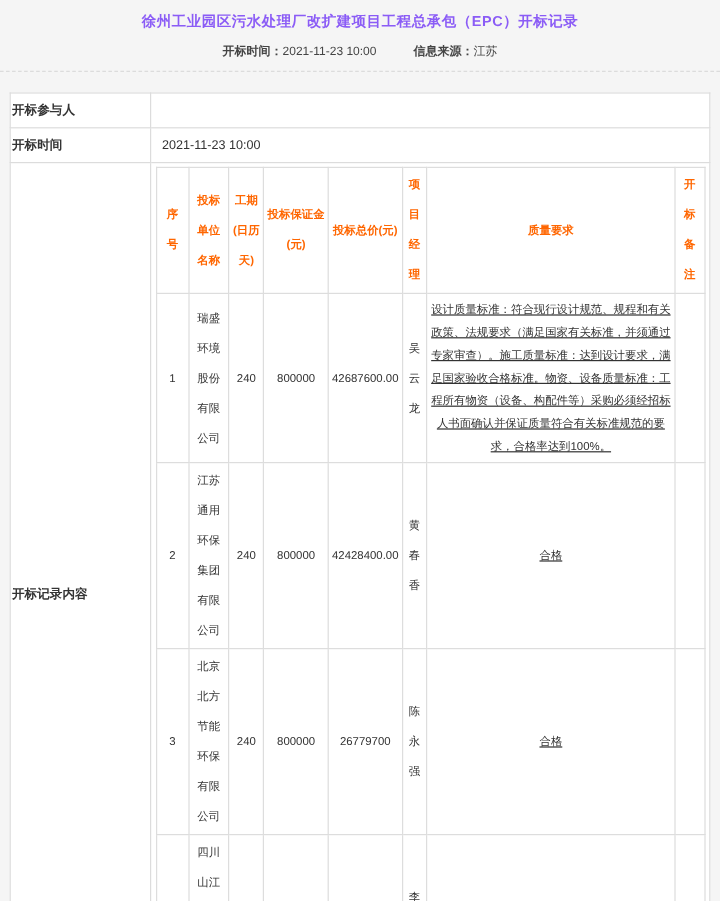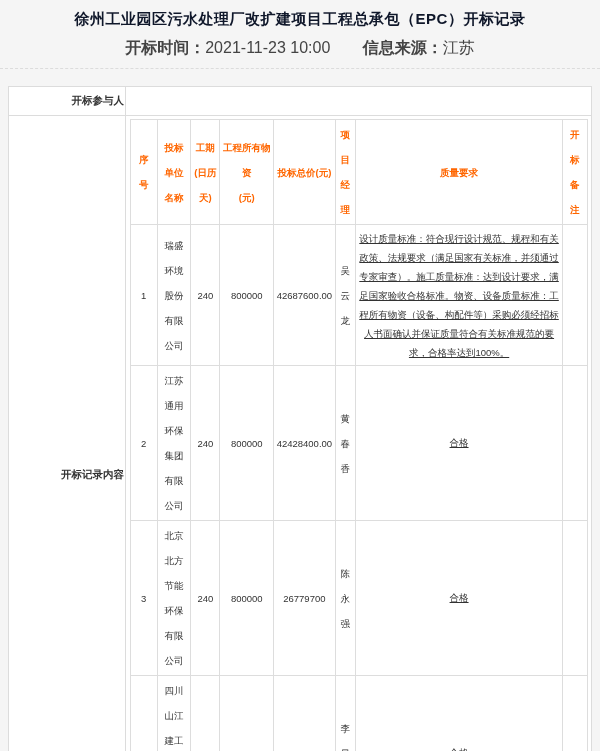--- a/index.html
+++ b/index.html
@@ -5,39 +5,39 @@
   html,body{margin:0;padding:0;}
   body{
     width:600px;height:751px;
     background:#f5f5f5;
     font-family:"Liberation Sans","DejaVu Sans",sans-serif;
     color:#333;
     overflow:hidden;
   }
   .page-header{text-align:center;padding-top:10px;}
   .page-title{
-    font-size:15px;font-weight:bold;color:#0f172a;
+    font-size:12px;font-weight:bold;color:#8b5cf6;
     letter-spacing:0.5px;
   }
-  .page-meta{margin-top:9px;font-size:16px;color:#444;}
+  .page-meta{margin-top:9px;font-size:10px;color:#444;}
   .page-meta .meta-label{font-weight:bold;}
   .page-meta .meta-value{margin-right:28px;}
   .dotted-divider{border-bottom:1px dashed #dcdcdc;margin-top:9px;}
 
   table{border-collapse:collapse;}
   .outer-table{
     width:584px;margin:17px 8px 0 8px;
     background:#fff;table-layout:fixed;
   }
   .outer-table td{
     border:1px solid #dcdcdc;font-size:10.5px;color:#333;
     vertical-align:middle;
   }
   .label-cell{
-    width:114px;text-align:right;font-weight:bold;color:#333;
+    width:114px;text-align:left;font-weight:bold;color:#333;
     background:#fff;
     margin-left:36px;
   }
   .info-row td{height:26px;}
   .value-cell{padding-left:9px;text-align:left;}
   .record-cell{padding:3px 2px;vertical-align:top;}
 
   .bid-table{width:458px;margin:0 auto;table-layout:fixed;}
   .bid-table td{
     border:1px solid #dddddd;
@@ -85,20 +85,24 @@
   </div>
 </div>
 <div class="dotted-divider"></div>
 
 <table class="outer-table">
   <tbody>
       <tr class="info-row">
     <td class="label-cell">开标参与人</td>
     <td class="value-cell"></td>
   </tr>
+  <tr class="info-row">
+    <td class="label-cell">开标时间</td>
+    <td class="value-cell">2021-11-23 10:00</td>
+  </tr>
   <tr>
     <td class="label-cell">开标记录内容</td>
     <td class="record-cell">
 
       <table class="bid-table">
         <colgroup>
           <col class="col-no">
               <col class="col-company">
               <col class="col-duration">
               <col class="col-deposit">
@@ -110,21 +114,21 @@
         <tbody>
               <tr class="head-row">
           <td>序
 号</td>
           <td>投标
 单位
 名称</td>
           <td>工期
 (日历
 天)</td>
-          <td>工程所有物资
+          <td>投标保证金
 (元)</td>
           <td>投标总价(元)</td>
           <td>项
 目
 经
 理</td>
           <td>质量要求</td>
           <td>开
 标
 备

